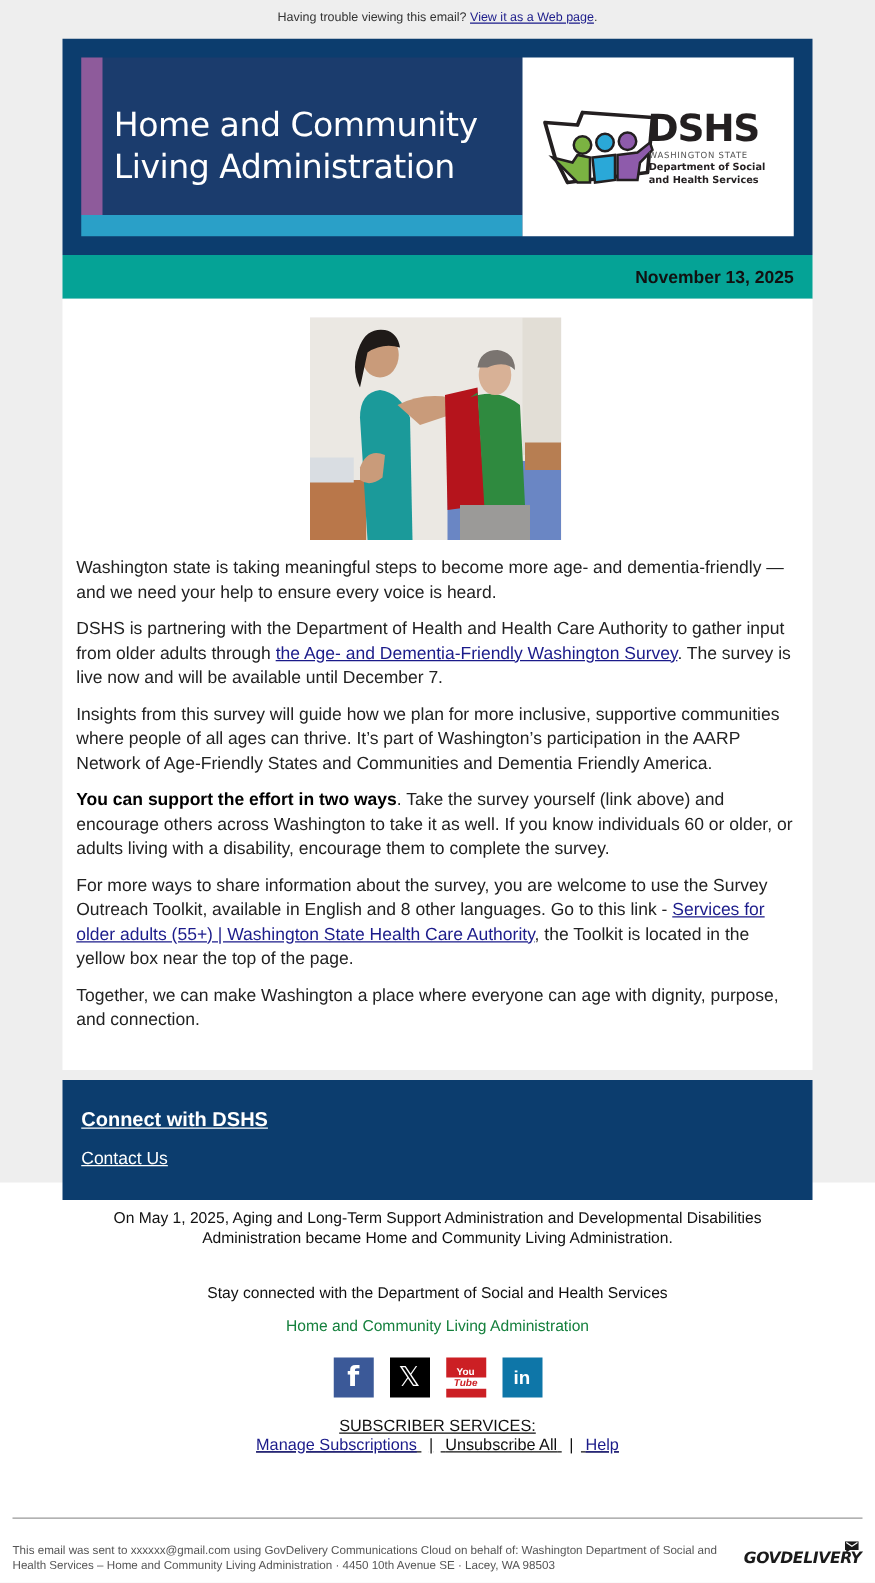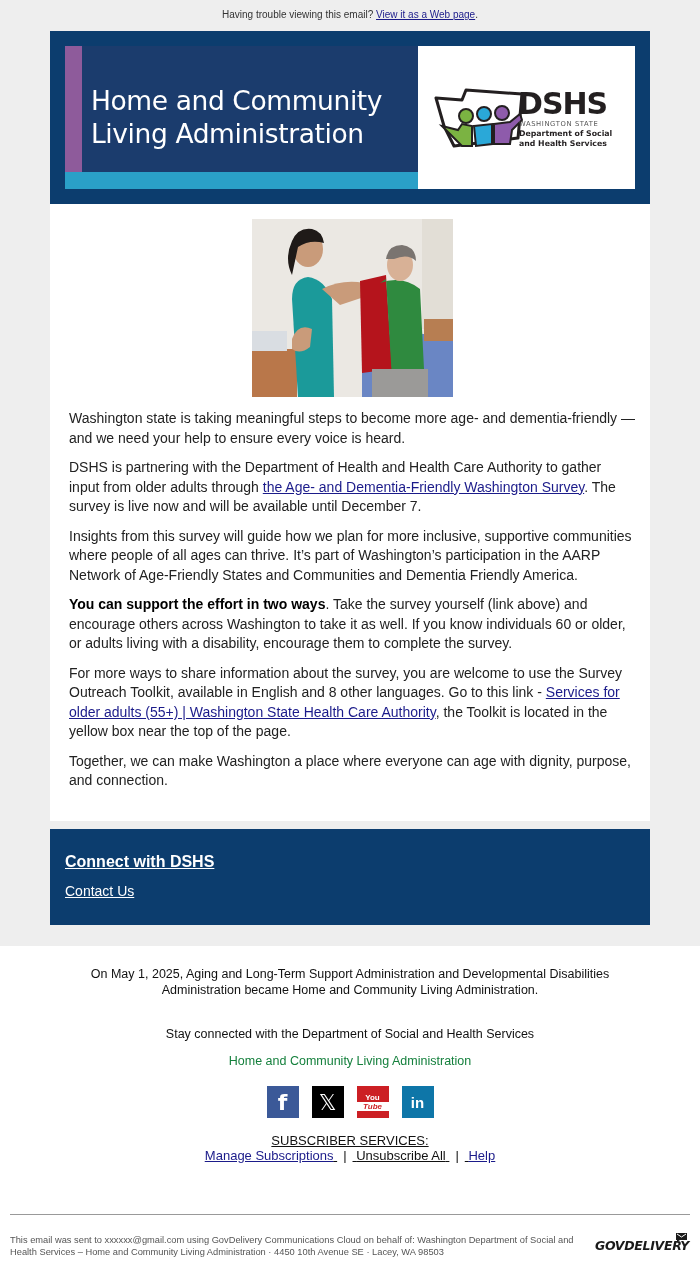--- a/index.html
+++ b/index.html
@@ -23,21 +23,21 @@
   .banner-logo { position: absolute; left: 368px; top: 15px; width: 217px; height: 143px; background: #ffffff; }
   .logo-svg { position: absolute; left: 14px; top: 40px; }
   .logo-dshs { position: absolute; left: 100px; top: 43px; font-family: "DejaVu Sans", sans-serif; font-weight: bold; font-size: 30px; color: #231f20; letter-spacing: -1px; line-height: 30px; }
   .logo-ws { position: absolute; left: 101px; top: 74px; font-size: 6.8px; color: #555; letter-spacing: 0.6px; font-family: "DejaVu Sans", sans-serif; }
   .logo-dept { position: absolute; left: 101px; top: 83px; font-size: 7.8px; font-weight: bold; color: #231f20; line-height: 10px; font-family: "DejaVu Sans", sans-serif; }
 
   .dateband { width: 600px; height: 35px; background: #05a396; text-align: right; padding-right: 15px;
     font-weight: bold; font-size: 14px; line-height: 35px; color: #111; }
 
   
-  .body { background: #ffffff; width: 600px; padding: 15px 15px 20px 19px; }
+  .body { background: #ffffff; width: 600px; padding: 15px 15px 20px 11px; }
   .photo { display: block; width: 201px; height: 178px; margin: 0 auto 12px auto; position: relative; overflow: hidden; background: #e9e6e1; }
   .para { font-size: 14px; line-height: 19.5px; color: #222; margin-bottom: 10px; }
   .para a { color: #1b1b8a; text-decoration: underline; }
   .para b { font-weight: bold; color: #000; }
 
   
   .connect { width: 600px; height: 96px; background: #0c3d6e; padding: 24px 15px; margin-top: 8px; }
   .connect-title { color: #fff; font-weight: bold; font-size: 16px; text-decoration: underline; display: inline-block; }
   .connect-link { color: #fff; font-size: 14px; text-decoration: underline; display: inline-block; margin-top: 12px; }
 
@@ -95,20 +95,23 @@
       </svg>
       <div class="logo-dshs">DSHS</div>
       <div class="logo-ws">WASHINGTON STATE</div>
       <div class="logo-dept">
         <div>Department of Social</div>
         <div>and Health Services</div>
       </div>
     </div>
   </div>
 
+  <div class="dateband">
+    <span>November 13, 2025</span>
+  </div>
 
   <div class="body">
     <div class="photo">
       <svg width="201" height="178" viewBox="0 0 201 178">
         <rect width="201" height="178" fill="#ebe8e3"></rect>
         <rect x="170" y="0" width="31" height="110" fill="#e2ded6"></rect>
         <rect x="0" y="130" width="45" height="48" fill="#b9774a"></rect>
         <rect x="0" y="112" width="35" height="20" fill="#d9dde2"></rect>
         <path d="M110 120 Q150 110 201 118 L201 178 L110 178 Z" fill="#6a86c4"></path>
         <rect x="172" y="100" width="29" height="22" fill="#b77e52"></rect>

